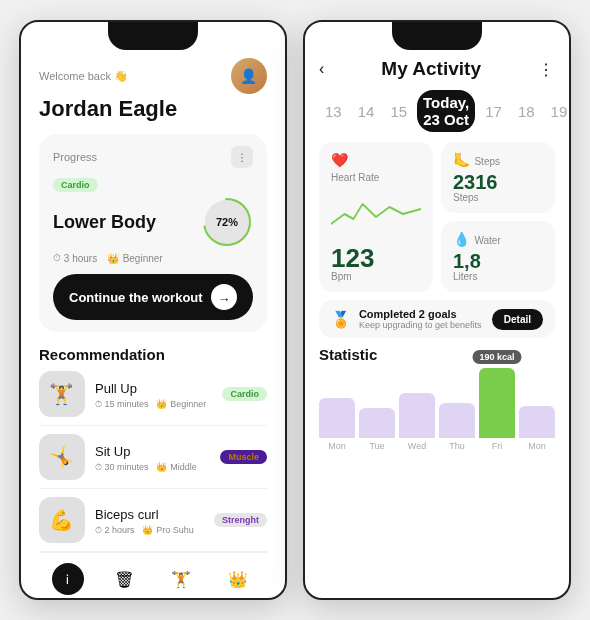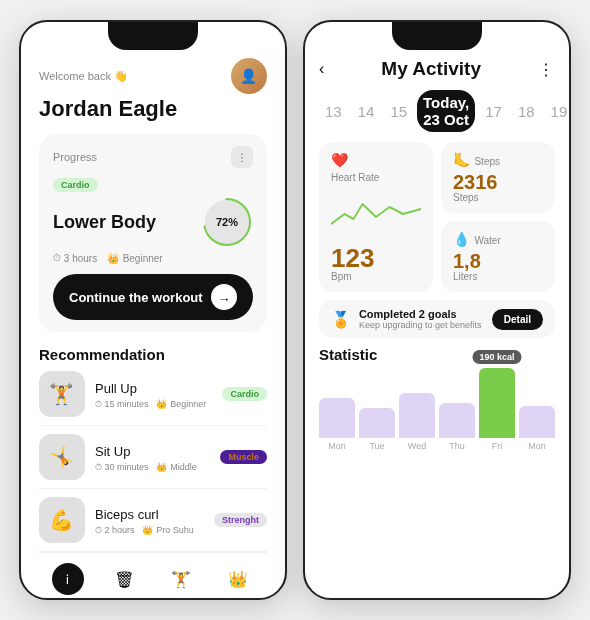--- a/index.html
+++ b/index.html
@@ -11,21 +11,21 @@
       align-items: center;
       justify-content: center;
       gap: 16px;
       font-family: -apple-system, BlinkMacSystemFont, 'Segoe UI', sans-serif;
       overflow: hidden;
     }
 
     
     .phone {
       background: #fff;
-      border-radius: 28px;
+      border-radius: 19px;
       box-shadow: 0 8px 32px rgba(0,0,0,0.18);
       position: relative;
       overflow: hidden;
       border: 2px solid #222;
     }
     .phone-left {
       width: 268px;
       height: 580px;
     }
     .phone-right {
@@ -350,21 +350,21 @@
     }
     .stat-label {
       font-size: 10px;
       color: #888;
       margin-bottom: 2px;
       font-weight: 500;
     }
     .stat-value-large {
       font-size: 26px;
       font-weight: 700;
-      color: #a16207;
+      color: #14532d;
       line-height: 1;
     }
     .stat-unit {
       font-size: 10px;
       color: #888;
     }
     .stat-icon {
       font-size: 14px;
       margin-bottom: 4px;
     }

